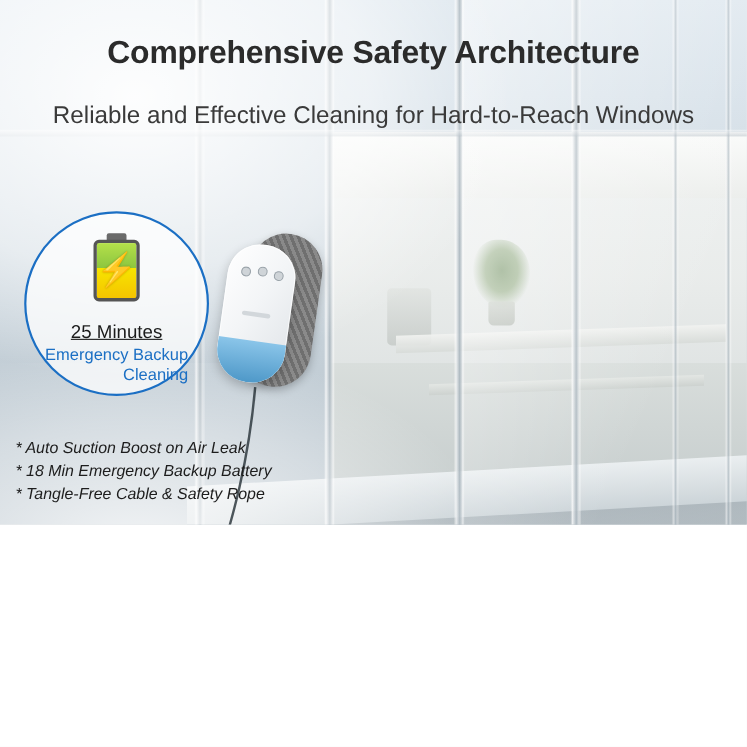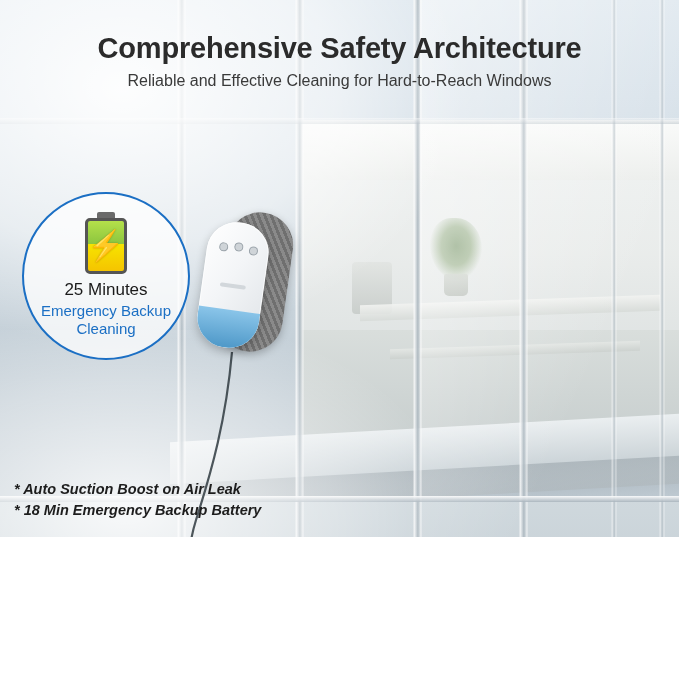--- a/index.html
+++ b/index.html
@@ -6,21 +6,21 @@
     margin: 0;
     padding: 0;
     background: #ffffff;
   }
   body {
     font-family: "Liberation Sans", sans-serif;
   }
   #page {
     position: relative;
     width: 679px;
-    height: 537px;
+    height: 477px;
     overflow: hidden;
     background: #e5e5e5;
   }
 
   
   .photo {
     position: absolute;
     inset: 0;
     background:
       linear-gradient(180deg, #dfe8ef 0%, #d8e2ea 18%, #cdd8e0 45%, #c3ced6 70%, #bcc7cf 100%);
@@ -138,31 +138,31 @@
     position: absolute;
     left: 0; top: 32px; width: 679px;
     text-align: center;
     font-size: 29px;
     font-weight: bold;
     color: #2b2b2b;
     letter-spacing: -0.2px;
   }
   .subtitle {
     position: absolute;
-    left: 0; top: 72px; width: 679px;
+    left: 0; top: 92px; width: 679px;
     text-align: center;
-    font-size: 16px;
+    font-size: 22px;
     color: #3a3a3a;
   }
 
   .bullets {
     position: absolute;
     left: 14px; bottom: 16px;
     font-size: 14.5px;
-    font-weight: bold;
+    font-weight: normal;
     font-style: italic;
     color: #1d1d1d;
     line-height: 1.45;
   }
   .bullets div { white-space: nowrap; }
 
   
   .battery-callout {
     position: absolute;
     left: 22px; top: 192px;
@@ -204,26 +204,27 @@
     left: 50%; top: 50%;
     transform: translate(-50%, -50%);
     font-size: 30px;
     color: #f6a800;
     line-height: 1;
     text-shadow: 0 0 2px rgba(0,0,0,.25);
   }
   .bat-minutes {
     font-size: 17px;
     color: #1a1a1a;
-    margin-top: 2px;
+    margin-top: 14px;
+    text-decoration: underline;
   }
   .bat-label {
     font-size: 15px;
     color: #1b6fc4;
-    text-align: center;
+    text-align: right;
     line-height: 1.2;
     margin-top: 2px;
   }
 
   
   .robot {
     position: absolute;
     left: 196px; top: 208px;
     width: 96px; height: 148px;
   }
@@ -405,15 +406,16 @@
         <path d="M132 70 C 150 92, 164 118, 168 150" fill="none" stroke="#c62828" stroke-width="6" stroke-linecap="round"></path>
 
         <path d="M0 46 C 20 42, 40 44, 58 52" fill="none" stroke="#aeb5ba" stroke-width="9" stroke-linecap="round"></path>
       </svg>
     </div>
   </div>
 
   <div class="bullets">
     <div>* Auto Suction Boost on Air Leak</div>
     <div>* 18 Min Emergency Backup Battery</div>
+    <div>* Tangle-Free Cable &amp; Safety Rope</div>
   </div>
 
 </div>
 
 </body></html>

